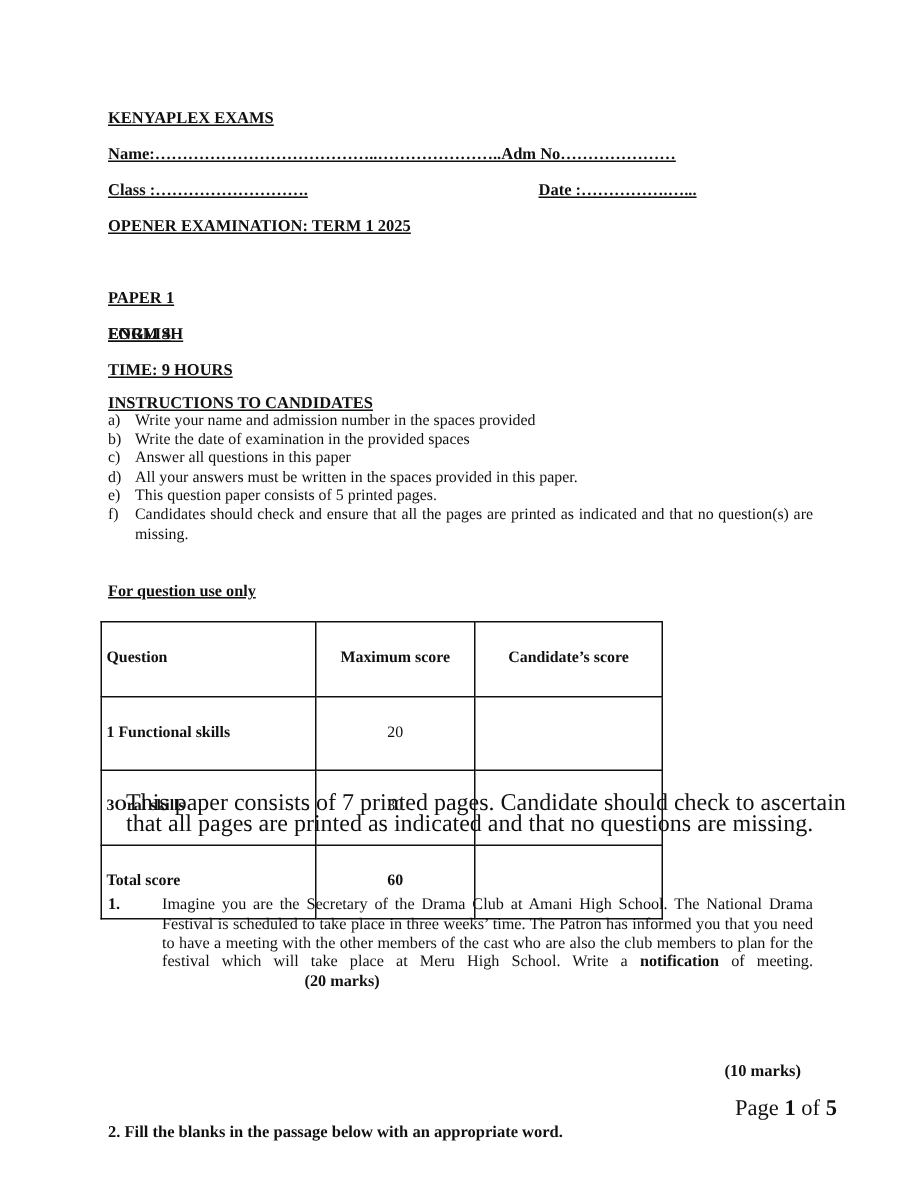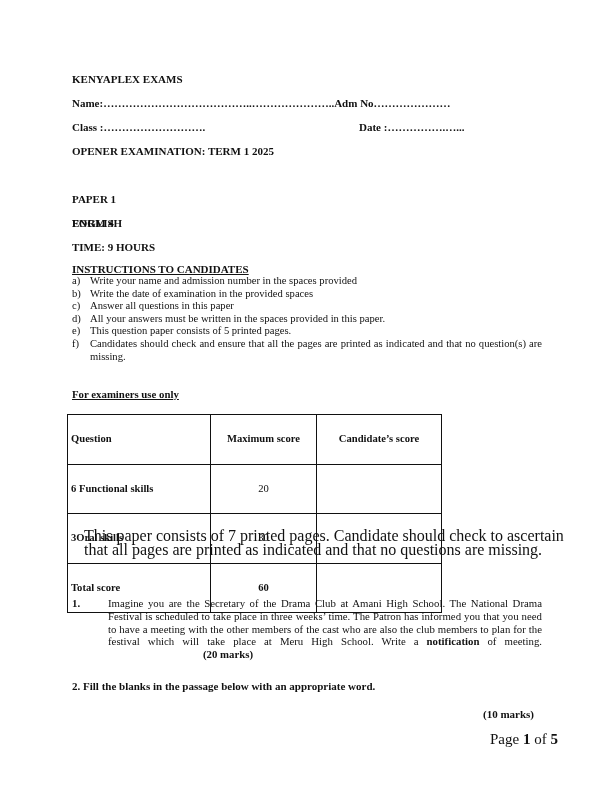--- a/index.html
+++ b/index.html
@@ -16,20 +16,21 @@
       color: #111111;
     }
     .abs { position: absolute; }
     .bold { font-weight: bold; }
     .hdr {
       left: 72px;
       font-size: 11px;
       font-weight: bold;
       white-space: nowrap;
       line-height: 13px;
+      text-decoration: underline;
     }
     .u { text-decoration: underline; }
     .instr {
       left: 72px;
       top: 275px;
       width: 470px;
       font-size: 10.6px;
       line-height: 12.6px;
     }
     .instr-row {
@@ -81,21 +82,21 @@
       width: 36px;
       flex: none;
       font-weight: bold;
     }
     .q1-body {
       flex: 1;
       text-align: justify;
     }
     .q2 {
       left: 72px;
-      top: 680px;
+      top: 749px;
       font-size: 11px;
       font-weight: bold;
       white-space: nowrap;
     }
     .q2-marks {
       left: 483px;
       top: 708px;
       font-size: 11px;
       font-weight: bold;
       white-space: nowrap;
@@ -143,31 +144,31 @@
   <div class="instr-row">
     <span class="instr-letter">e)</span>
     <span class="instr-text">This question paper consists of 5 printed pages.</span>
   </div>
   <div class="instr-row">
     <span class="instr-letter">f)</span>
     <span class="instr-text">Candidates should check and ensure that all the pages are printed as indicated and that no question(s) are missing.</span>
   </div>
 </div>
 
-<div class="abs hdr u" style="top:388px; font-size:10.8px;">For examiners use only</div>
+<div class="abs hdr u" style="top:388px; font-size:10.8px;">For question use only</div>
 
 <table class="scores">
   <tbody>
       <tr class="head">
     <td class="c1">Question</td>
     <td class="c2">Maximum score</td>
     <td class="c3">Candidate’s score</td>
   </tr>
   <tr>
-    <td class="c1">6 Functional skills</td>
+    <td class="c1">1 Functional skills</td>
     <td class="c2">20</td>
     <td class="c3"></td>
   </tr>
   <tr>
     <td class="c1">3Oral skills</td>
     <td class="c2">30</td>
     <td class="c3"></td>
   </tr>
   <tr>
     <td class="c1">Total  score</td>

